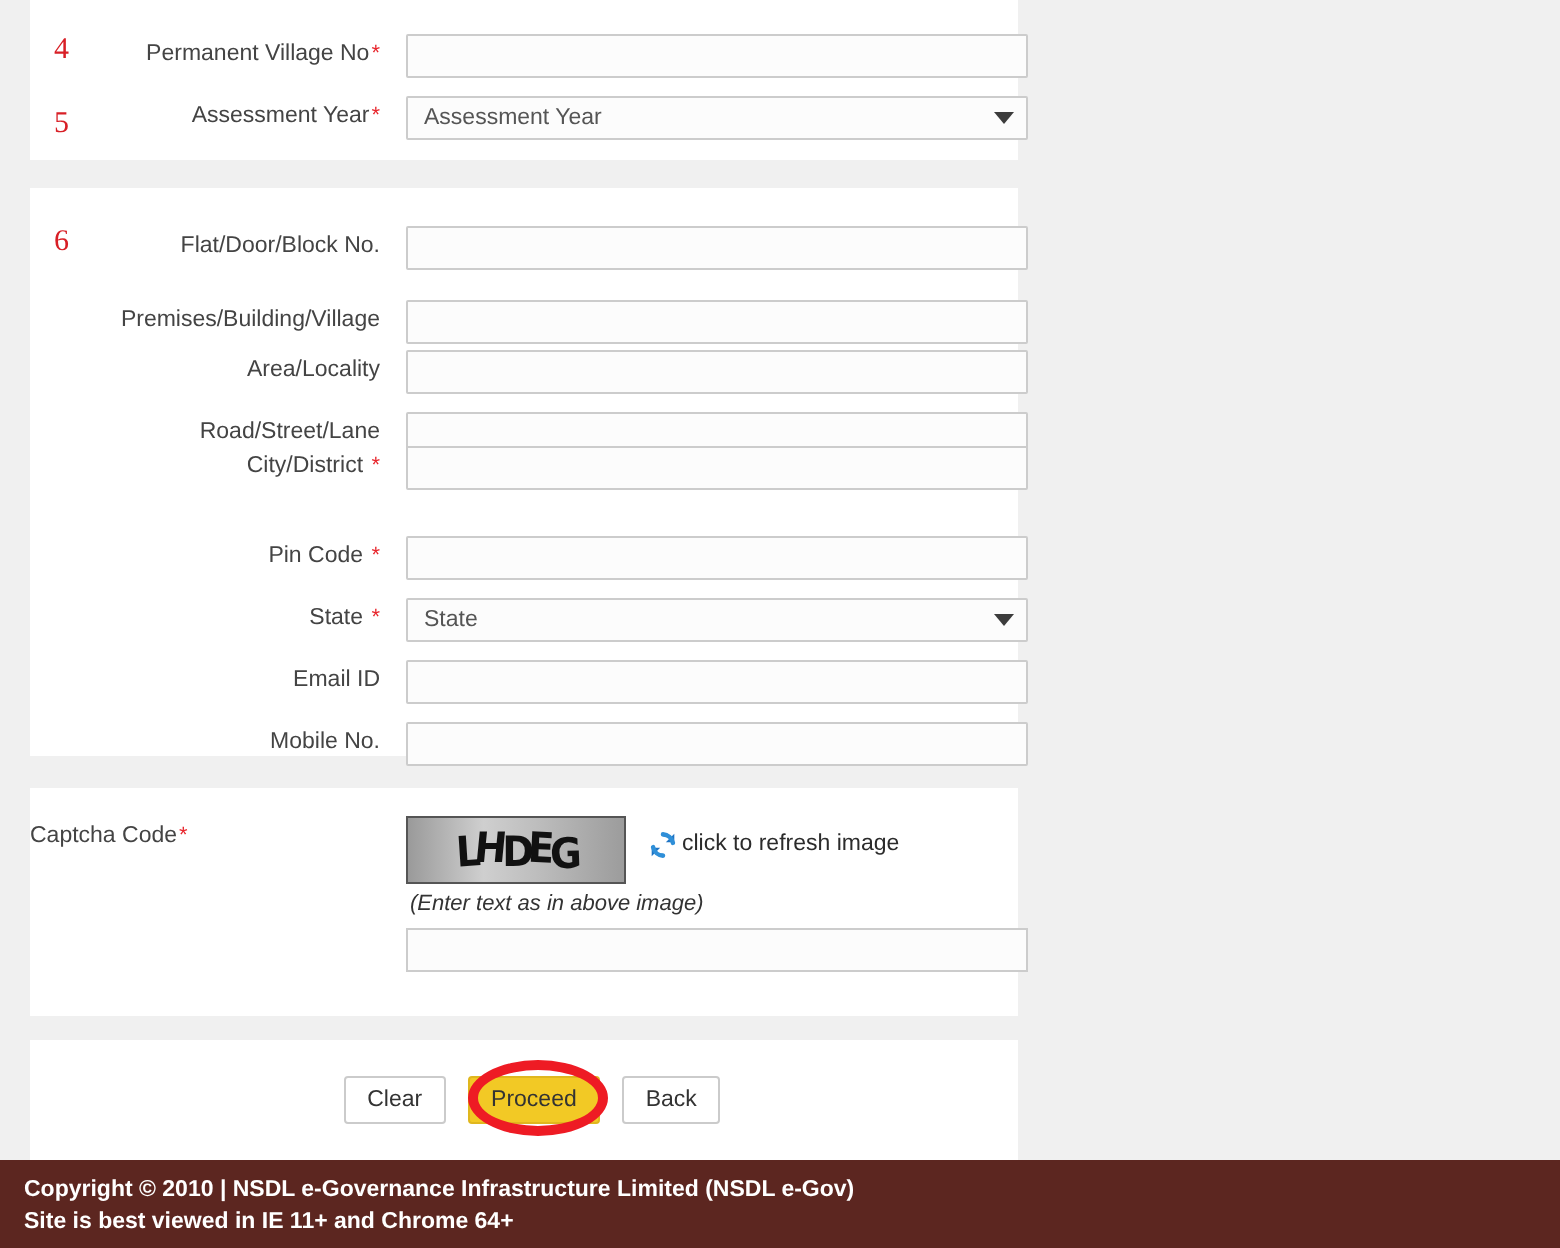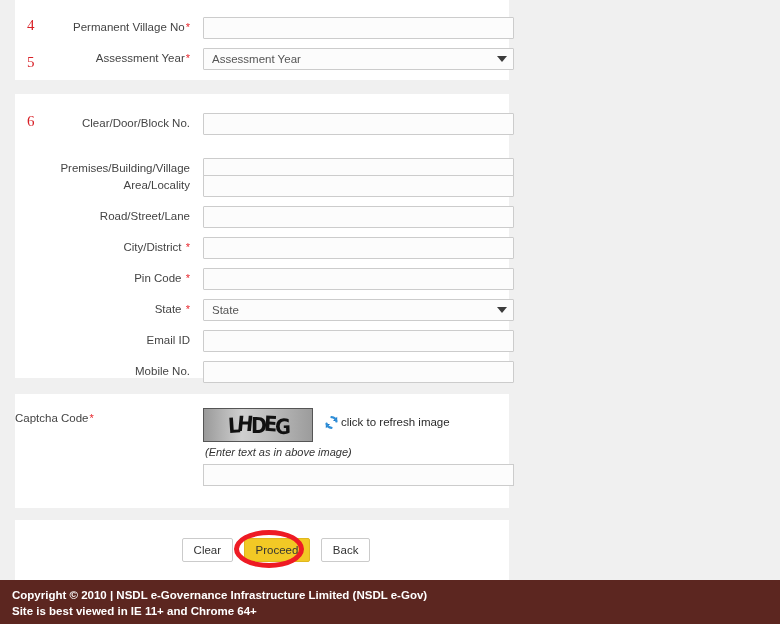--- a/index.html
+++ b/index.html
@@ -175,21 +175,21 @@
     border: 1px solid #cccccc;
     background: #fcfcfc;
     font-size: 11.5px;
     padding: 0 6px;
     outline: none;
   }
 
   
   .btn-row {
     position: absolute;
-    left: 14px; top: 18px;
+    left: 4px; top: 18px;
     width: 494px;
     text-align: center;
   }
   .btn {
     display: inline-block;
     font-family: "Liberation Sans", sans-serif;
     font-size: 11.5px;
     color: #333;
     background: #ffffff;
     border: 1px solid #cbcbcb;
@@ -262,40 +262,40 @@
         <span class="select-arrow"></span>
       </div>
     </div>
 
   </div>
 
   <div class="panel" id="panel-address">
 
     <div class="row" style="top:14px;">
       <span class="marker" style="top:6px;">6</span>
-      <span class="label">Clear/Door/Block No.</span>
-      <input class="field" type="text" style="">
-    </div>
-
-    <div class="row" style="top:28px;">
+      <span class="label">Flat/Door/Block No.</span>
+      <input class="field" type="text" style="">
+    </div>
+
+    <div class="row" style="top:20px;">
       <span class="label">Premises/Building/Village</span>
       <input class="field" type="text" style="">
     </div>
 
     <div class="row" style="top:14px;">
       <span class="label">Area/Locality</span>
       <input class="field" type="text" style="">
     </div>
 
     <div class="row" style="top:14px;">
       <span class="label">Road/Street/Lane</span>
       <input class="field" type="text" style="">
     </div>
 
-    <div class="row" style="top:14px;">
+    <div class="row" style="top:0;">
       <span class="label">
         <span>City/District</span> <span class="req">*</span>
       </span>
       <input class="field" type="text" style="">
     </div>
 
     <div class="row" style="top:14px;">
       <span class="label">
         <span>Pin Code</span> <span class="req">*</span>
       </span>

